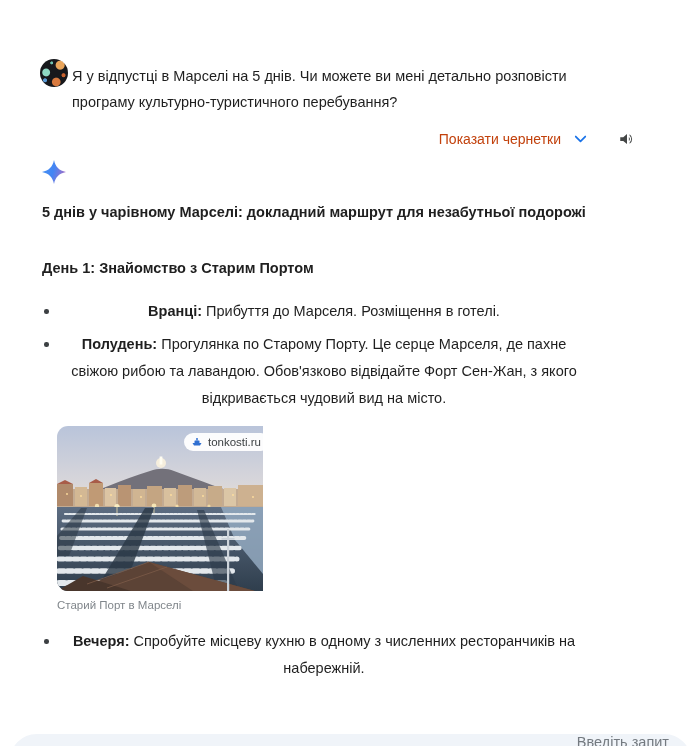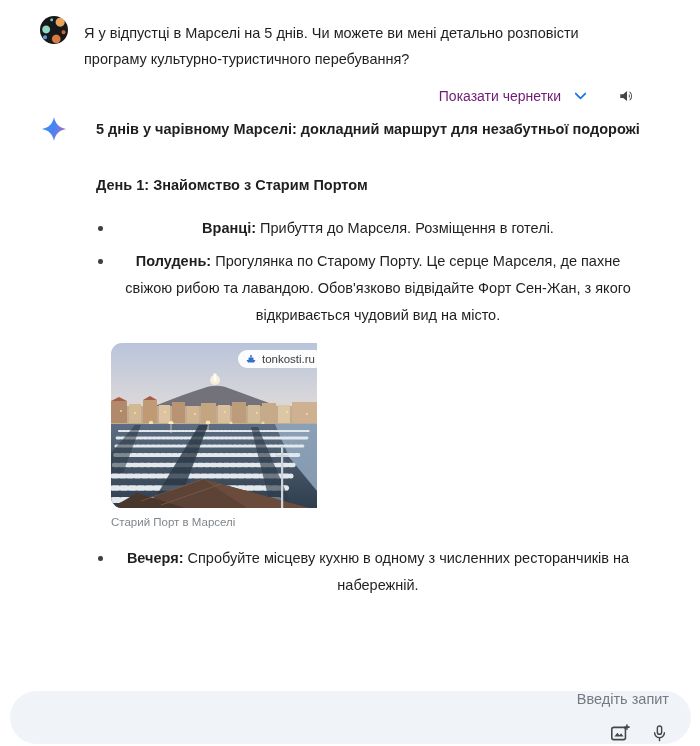--- a/index.html
+++ b/index.html
@@ -1,42 +1,42 @@
 <!DOCTYPE html>
 <html><head>
 <meta charset="utf-8">
 <style>
   * { margin: 0; padding: 0; box-sizing: border-box; }
   html, body { width: 700px; height: 746px; background: #ffffff; overflow: hidden;
     font-family: "Liberation Sans", "DejaVu Sans", sans-serif; color: #1f1f1f; }
   .page { position: relative; width: 700px; height: 746px; }
 
   
-  .user-turn { display: flex; gap: 16px; padding: 16px 40px 0 40px; }
+  .user-turn { display: flex; gap: 4px; padding: 16px 40px 0 40px; margin-top: 43px; }
   .avatar { flex: 0 0 28px; width: 28px; height: 28px; border-radius: 50%;
     background:
       radial-gradient(circle 5px at 72% 22%, #e8a45a 0 4px, transparent 5px),
       radial-gradient(circle 4px at 22% 48%, #8fd8c4 0 3.4px, transparent 4.4px),
       radial-gradient(circle 4.5px at 58% 82%, #d97a3f 0 3.8px, transparent 4.8px),
       radial-gradient(circle 2px at 18% 76%, #5a9bd8 0 1.6px, transparent 2.4px),
       radial-gradient(circle 2px at 84% 58%, #c8622f 0 1.6px, transparent 2.4px),
       radial-gradient(circle 1.5px at 42% 14%, #6fc3b0 0 1.2px, transparent 1.8px),
       #17181c; }
   .user-text { font-size: 14.5px; line-height: 26px; max-width: 530px; padding-top: 4px; }
 
   
   .drafts-row { display: flex; align-items: center; justify-content: flex-end;
     gap: 10px; padding: 14px 64px 0 0; }
   .drafts-btn { display: flex; align-items: center; gap: 10px; cursor: pointer; }
-  .drafts-label { font-size: 14px; color: #701a75; }
+  .drafts-label { font-size: 14px; color: #c2410c; }
   .icon-btn { display: flex; align-items: center; justify-content: center; cursor: pointer; }
   .speaker-btn { margin-left: 18px; }
 
   
-  .model-turn { display: flex; gap: 30px; padding: 14px 40px 0 42px; }
+  .model-turn { display: flex; gap: 18px; padding: 14px 40px 0 42px; flex-direction: column; }
   .sparkle { flex: 0 0 24px; width: 24px; height: 24px; margin-top: -2px; }
   .model-content { width: 594px; }
   .resp-title { font-size: 14.5px; font-weight: bold; line-height: 20px; }
   .resp-intro { margin-top: 15px; font-size: 14.5px; line-height: 27px; max-width: 578px; }
   .day-heading { margin-top: 38px; font-size: 14.5px; font-weight: bold; }
   ul.itinerary { list-style: none; margin-top: 22px; }
   ul.itinerary.after-photo { margin-top: 17px; }
   ul.itinerary li { position: relative; padding-left: 16px; font-size: 14.5px;
     line-height: 27px; max-width: 548px; margin-bottom: 6px; text-align: center; }
   ul.itinerary li::before { content: ""; position: absolute; left: 2px; top: 11px;

